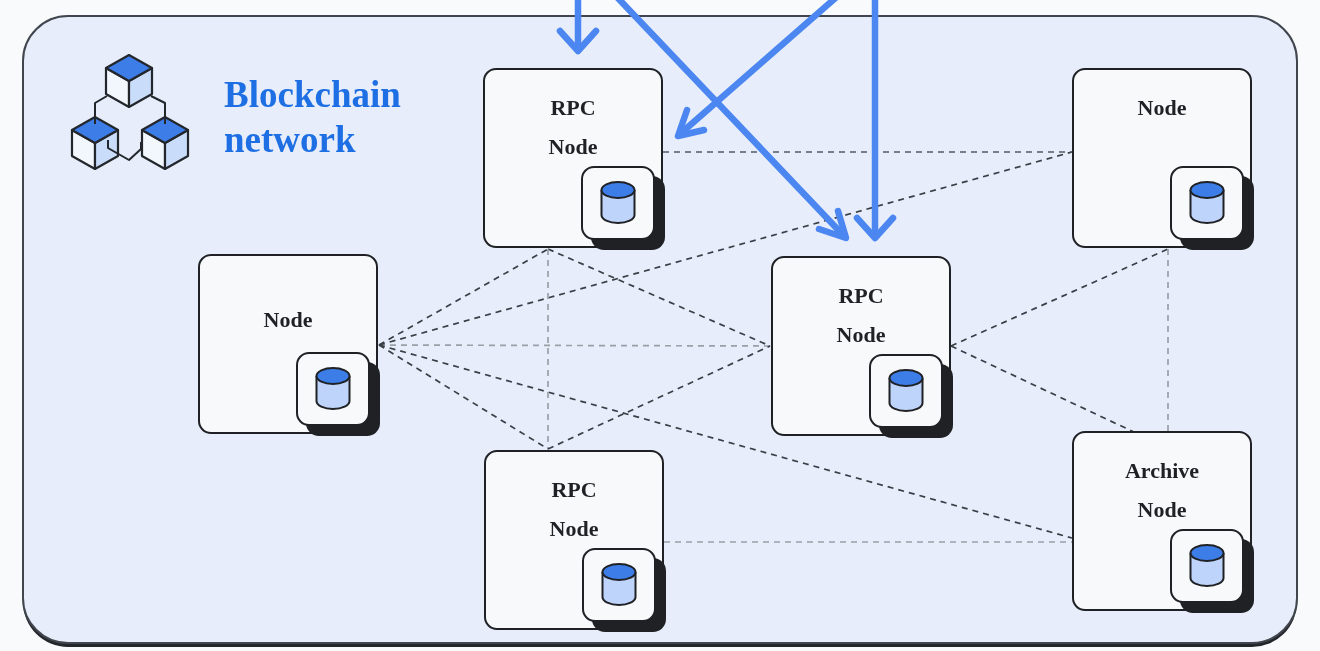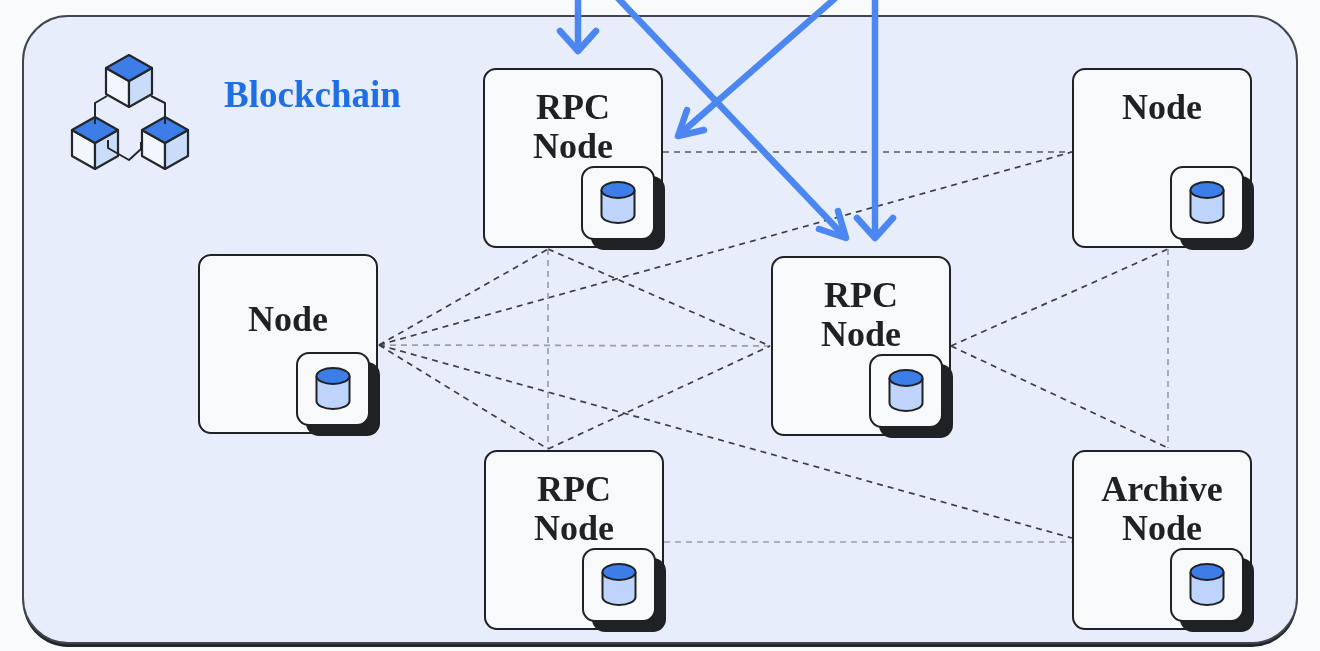--- a/index.html
+++ b/index.html
@@ -7,21 +7,21 @@
         font-family:Liberation Serif, serif;background:#f9fafb;padding-left:36px;}
   #panel{position:absolute;left:22px;top:15px;width:1276px;height:629px;
          background:#e7edfa;border:2px solid #41464e;border-radius:46px;
          box-shadow:0 4px 0 -1px #23262b;box-sizing:border-box;}
   .layer{position:absolute;left:0;top:0;width:1320px;height:651px;}
   #connections{z-index:1;}
   #arrows{z-index:3;}
   .node-box{position:absolute;width:180px;height:180px;background:#f8f9fa;
             border:2.5px solid #1f2125;border-radius:13px;box-sizing:border-box;z-index:2;}
   .node-label{width:100%;padding-top:18px;text-align:center;font-weight:700;
-              font-size:36px;line-height:39px;color:#1f2125;}
+              font-size:22px;line-height:39px;color:#1f2125;}
   .node-box--single .node-label{padding-top:44px;}
   .db-wrap{position:absolute;right:-4px;bottom:-4px;width:84px;height:84px;}
   .db-shadow{position:absolute;right:0;bottom:0;width:74px;height:74px;
              background:#1f2125;border-radius:13px;}
   .db-box{position:absolute;left:0;top:0;width:74px;height:74px;background:#f8f9fa;
           border:2.5px solid #1f2125;border-radius:13px;box-sizing:border-box;
           display:flex;align-items:center;justify-content:center;}
   #header{position:absolute;left:0;top:0;z-index:2;}
   #logo{position:absolute;left:55px;top:50px;}
   #title{position:absolute;left:224px;top:72px;font-weight:700;font-size:37px;
@@ -72,20 +72,21 @@
         <path d="M110 67 L133 80 L110 93 L87 80 Z" fill="#3d7de8"></path>
       </g>
       <g stroke="#23262b" stroke-width="2" fill="none" stroke-linejoin="round">
         <path d="M52 46 L40 53 L40 74"></path>
         <path d="M96 46 L110 53 L110 74"></path>
         <path d="M53 90 L53 98 L74 110 L86 99 L86 92"></path>
       </g>
     </svg>
     <div id="title">
       <span style="display:block">Blockchain</span>
+      <span style="display:block">network</span>
     </div>
   </div>
 
   <div class="node-box" style="left:483px;top:68px;">
     <div class="node-label">
       <span style="display:block">RPC</span>
       <span style="display:block">Node</span>
     </div>
     <div class="db-wrap">
       <div class="db-shadow"></div>
@@ -154,21 +155,21 @@
       <div class="db-shadow"></div>
       <div class="db-box">
         <svg width="38" height="46" viewBox="0 0 38 46">
           <path d="M2.5 10 V35 a16.5 8 0 0 0 33 0 V10" fill="#bfd4fa" stroke="#1f2125" stroke-width="2"></path>
           <ellipse cx="19" cy="10" rx="16.5" ry="8" fill="#3d7de8" stroke="#1f2125" stroke-width="2"></ellipse>
         </svg>
       </div>
     </div>
   </div>
 
-  <div class="node-box" style="left:1072px;top:450px;">
+  <div class="node-box" style="left:1072px;top:431px;">
     <div class="node-label">
       <span style="display:block">Archive</span>
       <span style="display:block">Node</span>
     </div>
     <div class="db-wrap">
       <div class="db-shadow"></div>
       <div class="db-box">
         <svg width="38" height="46" viewBox="0 0 38 46">
           <path d="M2.5 10 V35 a16.5 8 0 0 0 33 0 V10" fill="#bfd4fa" stroke="#1f2125" stroke-width="2"></path>
           <ellipse cx="19" cy="10" rx="16.5" ry="8" fill="#3d7de8" stroke="#1f2125" stroke-width="2"></ellipse>

